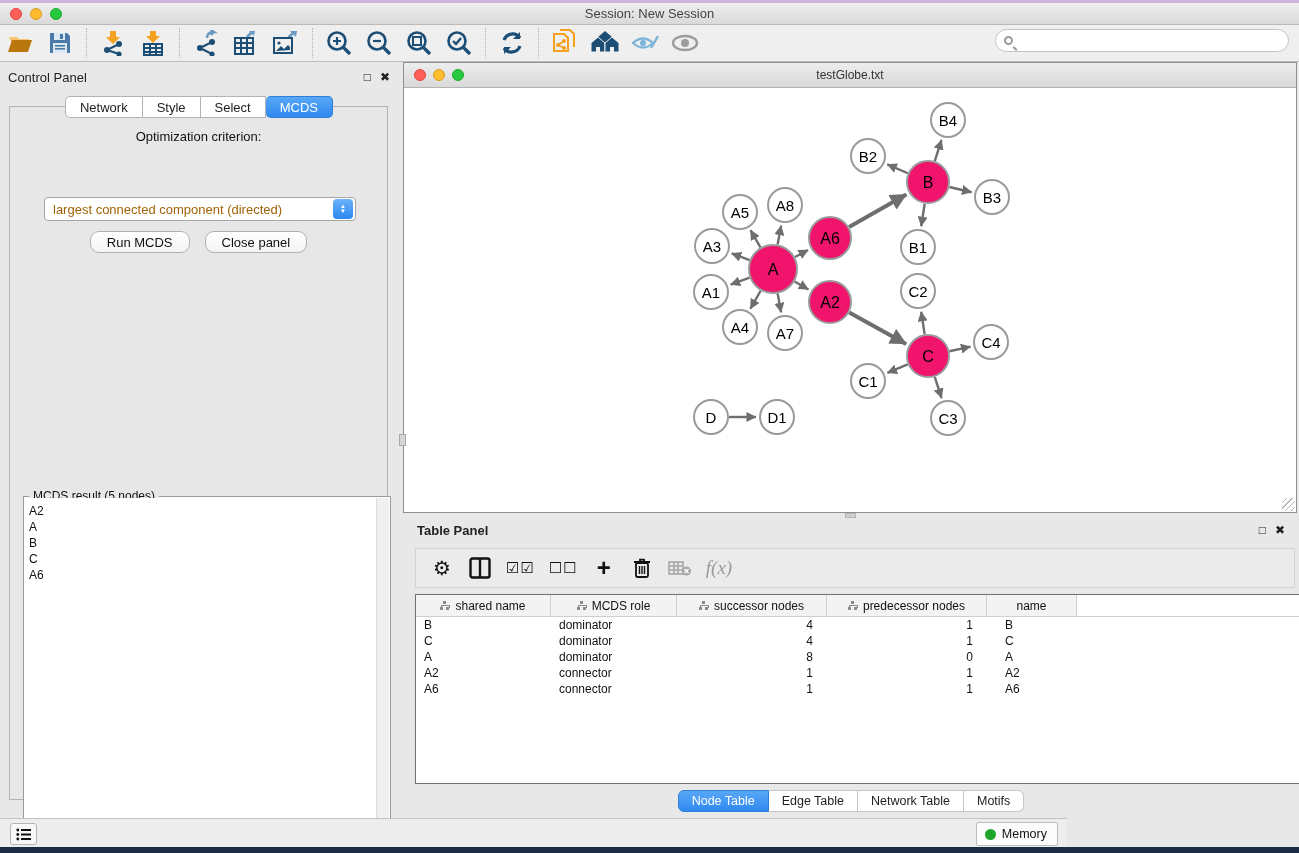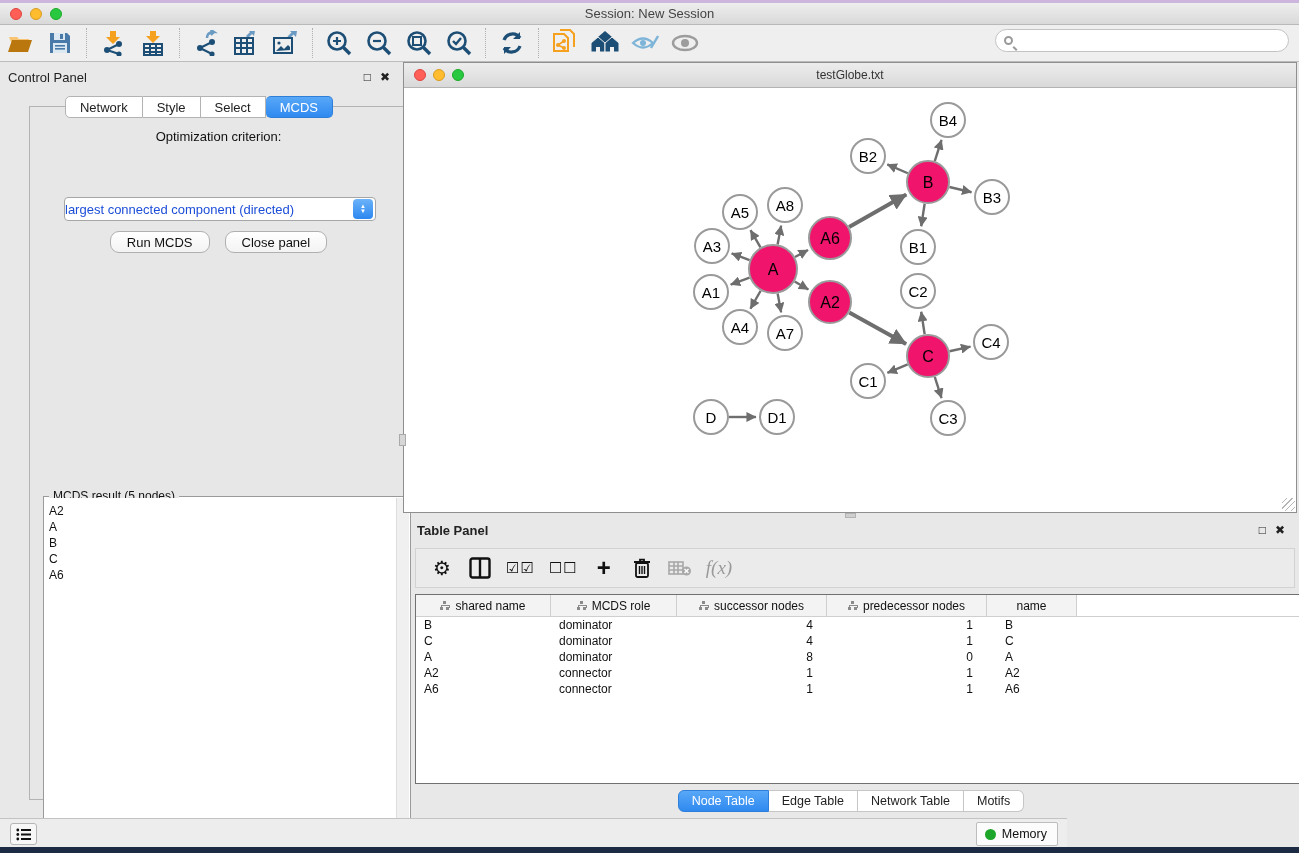--- a/index.html
+++ b/index.html
@@ -37,25 +37,25 @@
   .cp-header { display:flex; align-items:center; font-size:13px; color:#222; height:22px; }
   .cp-header .hname { flex:1; }
   .win-btn { font-size:12px; color:#222; margin-left:9px; cursor:default; }
   .cp-tabs { display:flex; justify-content:center; margin-top:8px; position:relative; z-index:2; }
   .cp-tab { height:22px; padding:0 14px; background:#fff; border:1px solid #b3b3b3; border-left:none;
     font-size:13px; color:#222; display:flex; align-items:center; }
   .cp-tab:first-child { border-left:1px solid #b3b3b3; border-radius:5px 0 0 5px; }
   .cp-tab:last-child { border-radius:0 5px 5px 0; }
   .cp-tab.sel { background:linear-gradient(#58a8f8,#2f89ef); border-color:#2f7fd8; color:#fff; border-radius:5px; }
   .cp-body { position:absolute; left:1px; top:40px; width:379px; height:694px;
-    border:1px solid #b3b3b3; background:#e7e7e7;margin-left:20px; }
+    border:1px solid #b3b3b3; background:#e7e7e7; }
   .opt-label { text-align:center; margin-top:22px; font-size:13px; color:#111; }
   .dropdown { position:absolute; left:34px; top:90px; width:312px; height:24px; background:#fff;
     border:1px solid #a6a6a6; border-radius:4px; display:flex; align-items:center; }
-  .dropdown .dd-text { flex:1; font-size:13px; color:#1d4ed8; white-space:nowrap; }
+  .dropdown .dd-text { flex:1; font-size:13px; color:#a16207; padding-left:8px; white-space:nowrap; }
   .dd-stepper { width:20px; height:20px; margin-right:2px; border-radius:4px;
     background:linear-gradient(#6cb3f9,#2b87f0); display:flex; flex-direction:column; align-items:center; justify-content:center; }
   .dd-stepper span { color:#fff; font-size:6px; line-height:5px; }
   .btn-row { position:absolute; left:0; top:124px; width:100%; display:flex; justify-content:center; gap:15px; }
   .push-btn { height:22px; padding:0 16px; background:linear-gradient(#ffffff,#f3f3f3);
     border:1px solid #b0b0b0; border-radius:9px; font-size:13px; color:#111;
     display:flex; align-items:center; }
   .result-box { position:absolute; left:13px; top:389px; width:368px; height:343px;
     border:1px solid #9a9a9a; background:#fff; }
   .result-legend { position:absolute; left:5px; top:-8px; background:#e7e7e7; padding:0 4px; font-size:12px; color:#111; }

